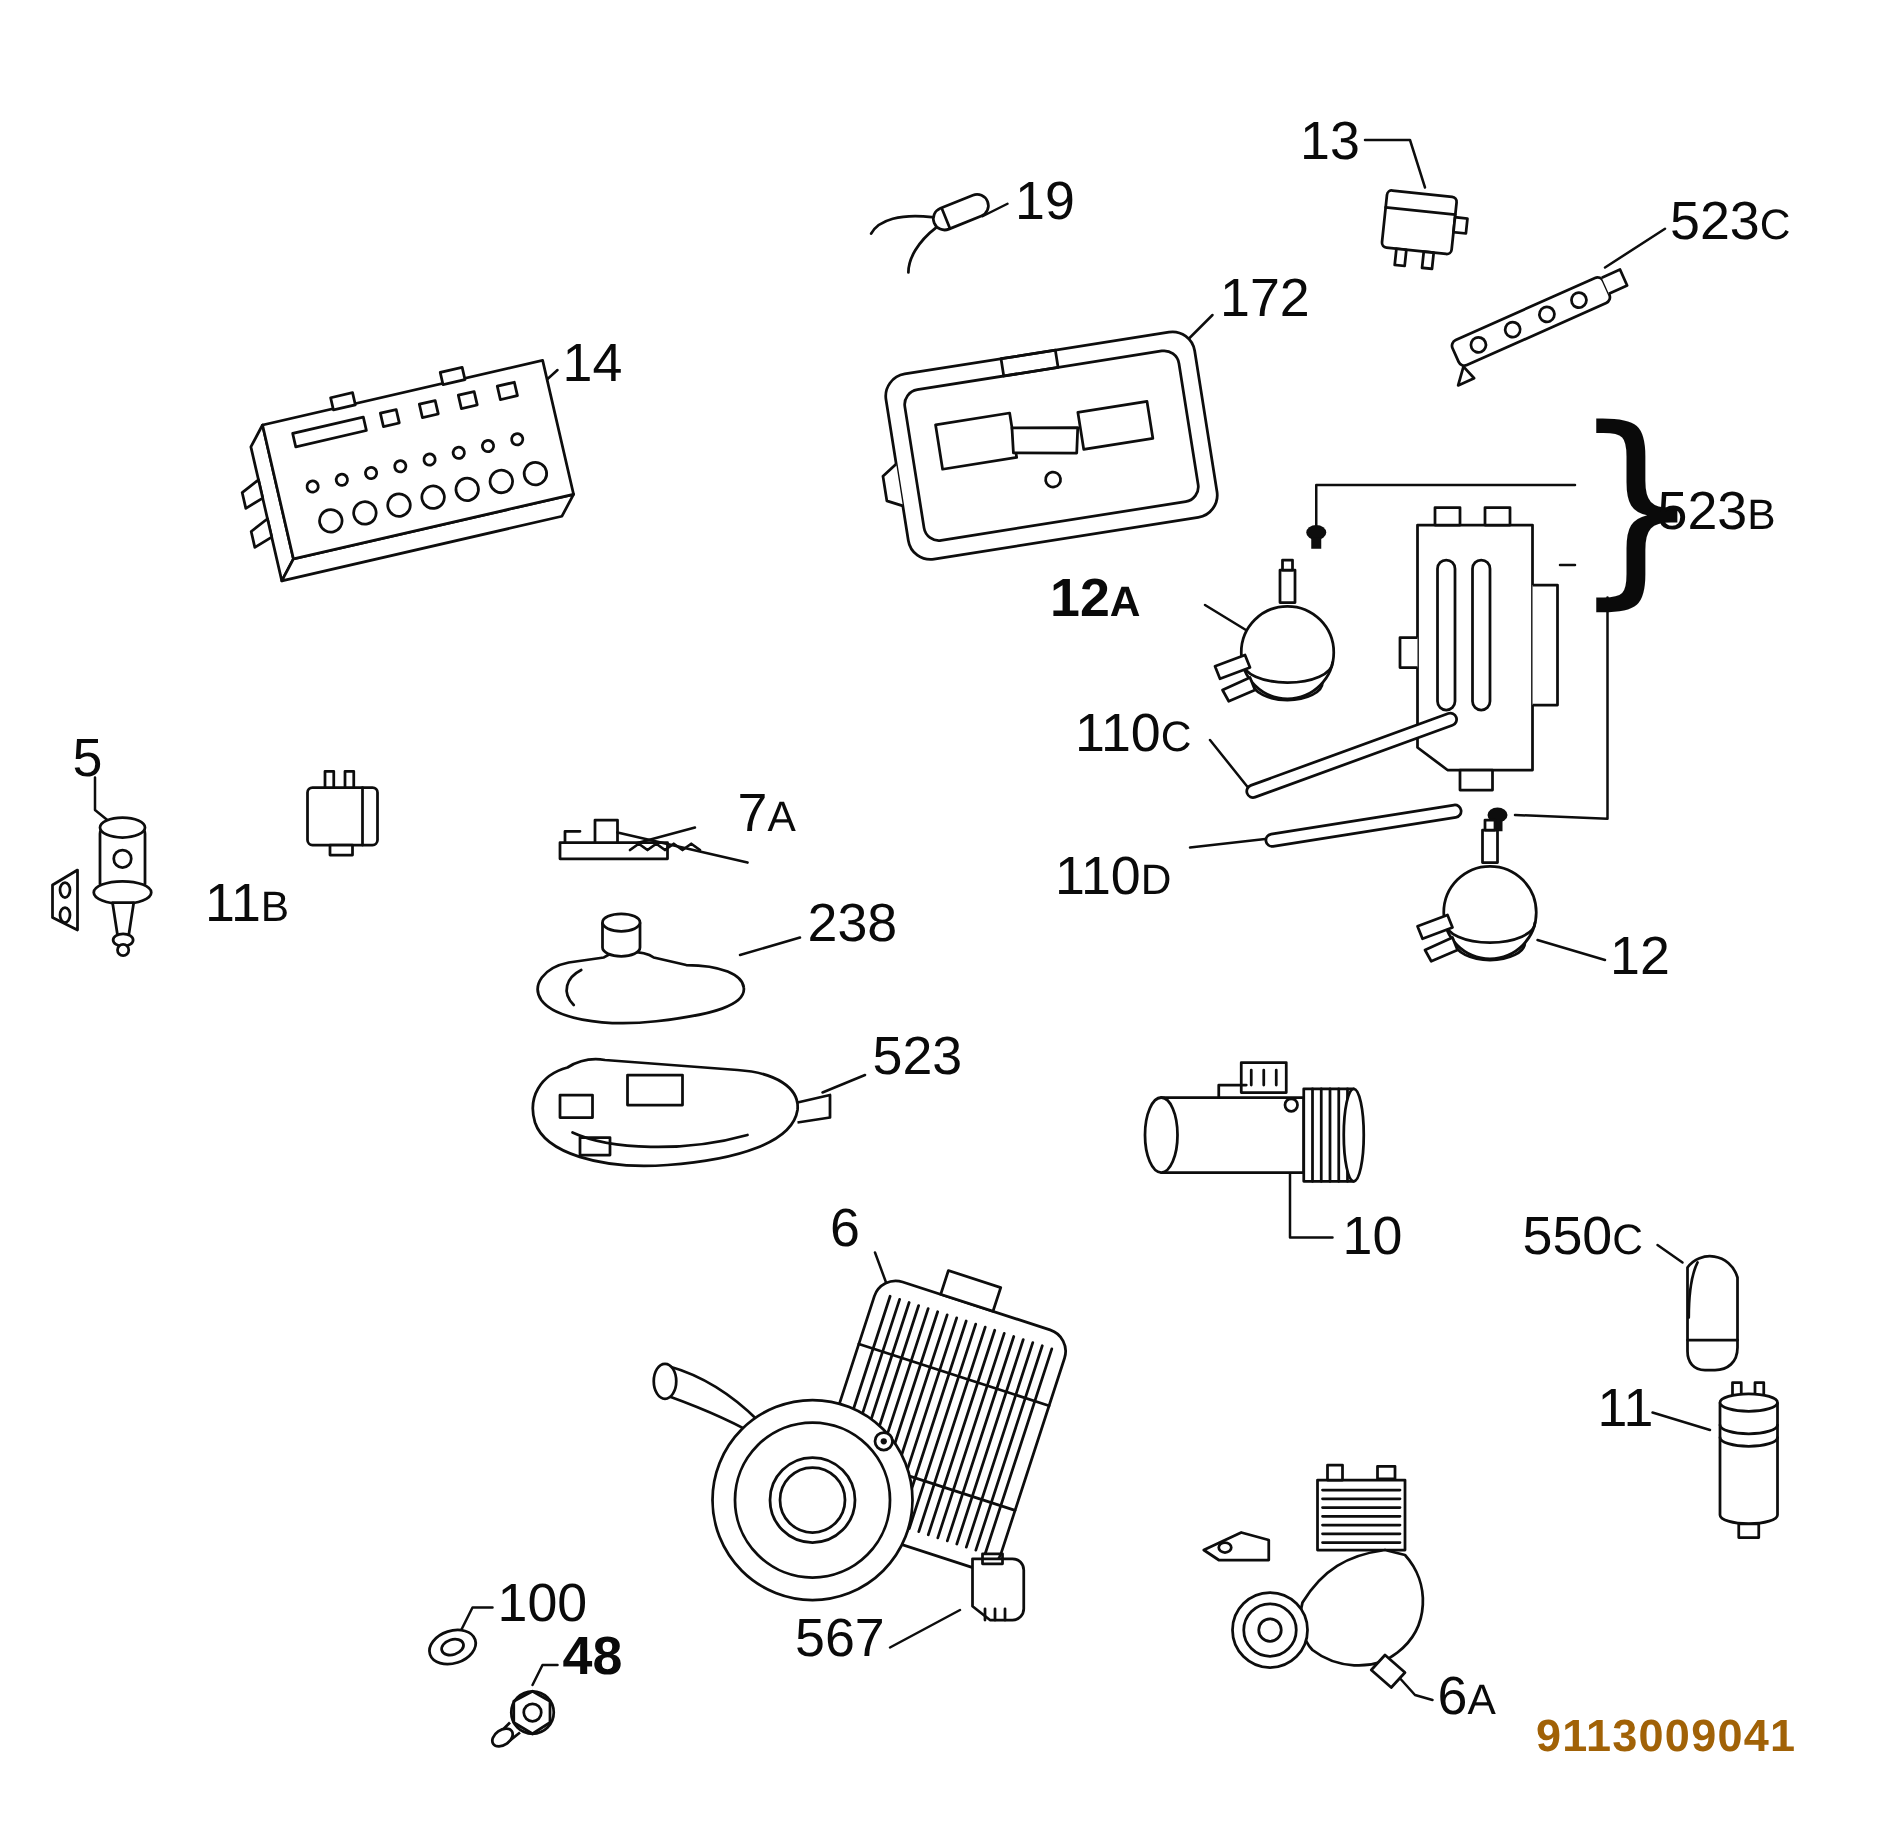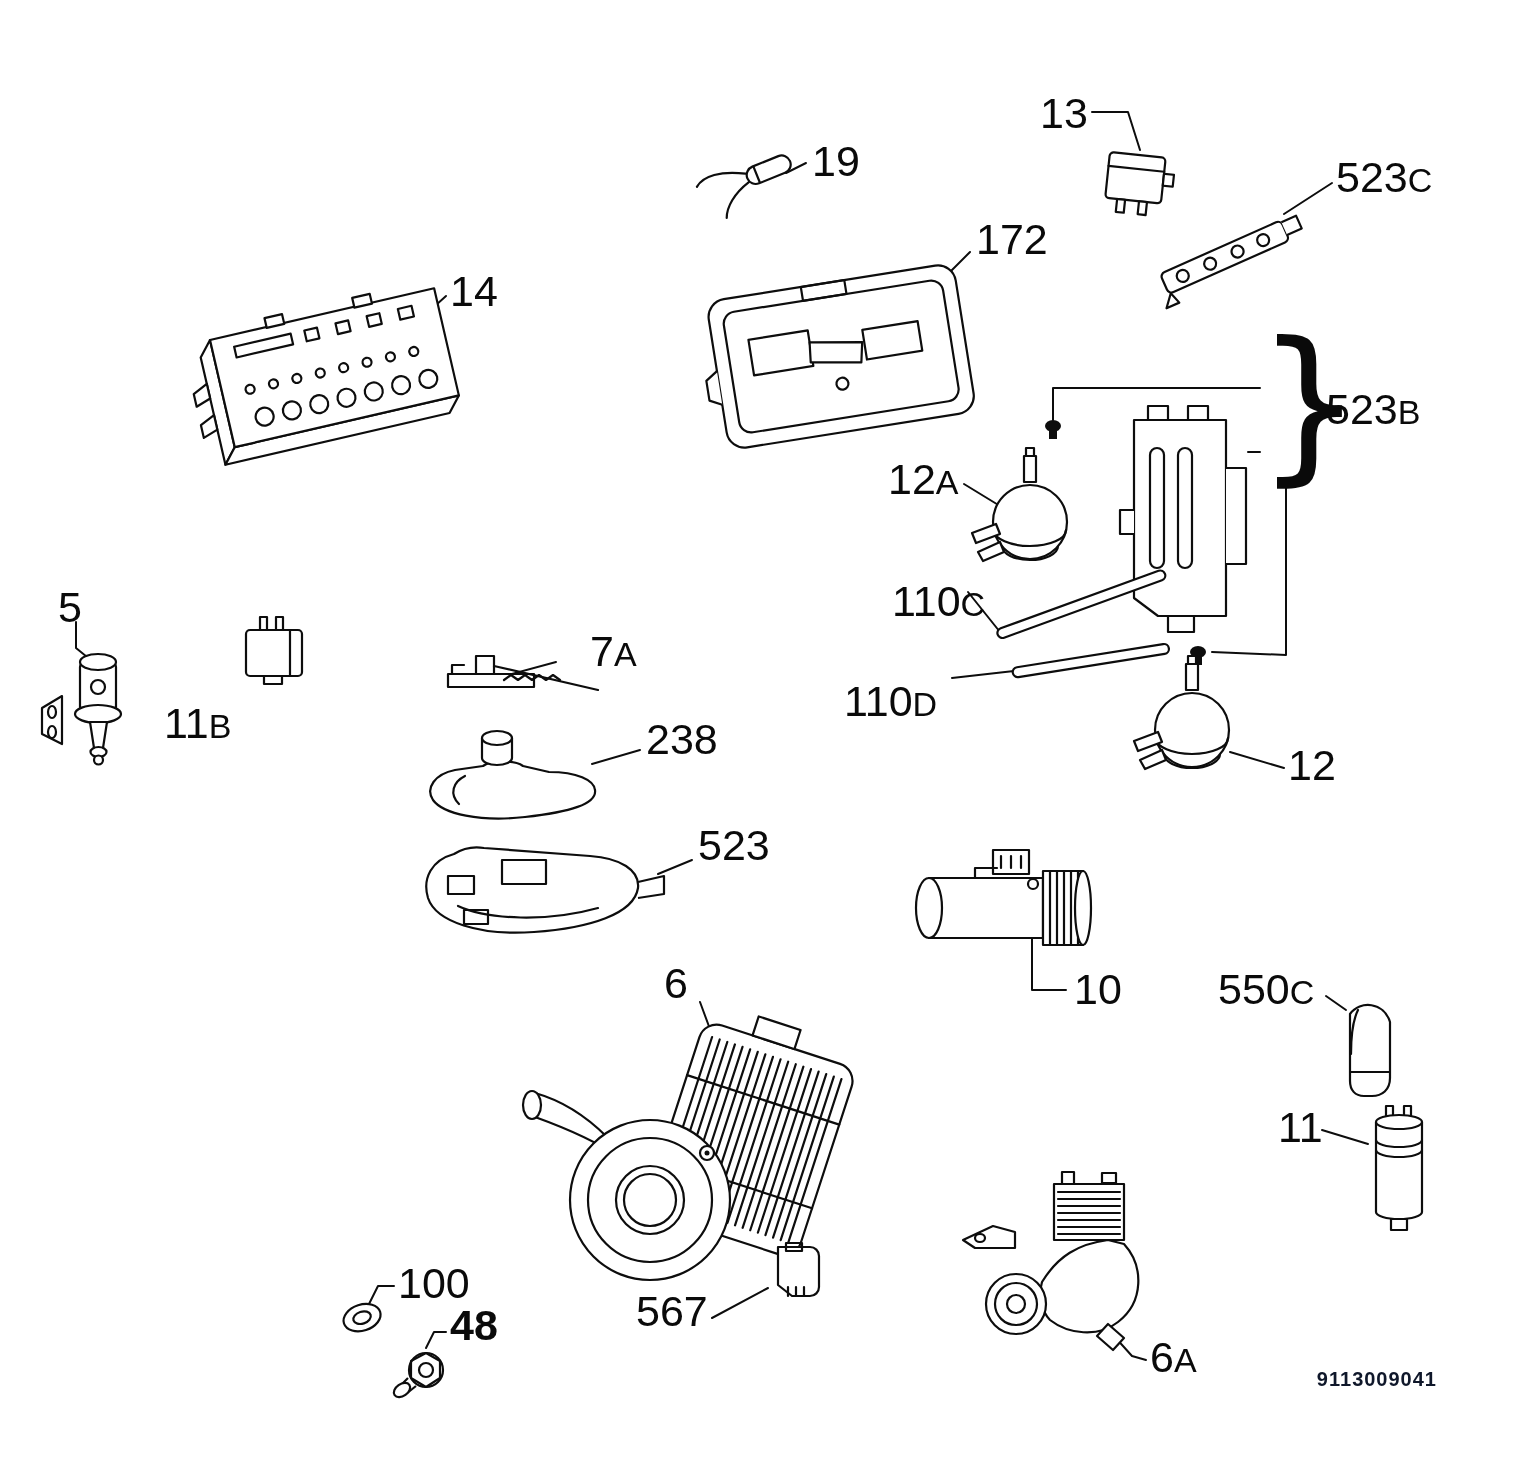--- a/index.html
+++ b/index.html
@@ -14,22 +14,22 @@
   .ld { stroke:#0d0d0d; stroke-width:2; fill:none; stroke-linecap:round; stroke-linejoin:round; }
   .part-label {
     position:absolute; font-size:43px; line-height:1; color:#0a0a0a; white-space:nowrap;
   }
   .part-label .suf { font-size:34px; }
   .brace {
     position:absolute; font-size:168px; line-height:1; color:#0a0a0a;
     font-family:"DejaVu Sans", sans-serif;
   }
   .doc-number {
-    position:absolute; right:84px; top:1368px; font-size:20px; font-weight:bold;
-    letter-spacing:1px; color:#0f172a;text-align:right;
+    position:absolute; right:84px; top:1368px; font-size:36px; font-weight:bold;
+    letter-spacing:1px; color:#a16207;text-align:right;
   }
 </style>
 </head>
 <body>
 
 <div class="canvas">
 
   <svg class="art" width="1521" height="1467" viewBox="0 0 1521 1467">
 
     <g>
@@ -298,22 +298,22 @@
   </svg>
 
   <div class="brace" style="left:1256px; top:320px;">}</div>
 
   <div class="part-label" style="left:450px; top:270px;"><span>14</span><span class="suf"></span></div>
   <div class="part-label" style="left:812px; top:140px;"><span>19</span><span class="suf"></span></div>
   <div class="part-label" style="left:1040px; top:92px;"><span>13</span><span class="suf"></span></div>
   <div class="part-label" style="left:1336px; top:156px;"><span>523</span><span class="suf">C</span></div>
   <div class="part-label" style="left:976px; top:218px;"><span>172</span><span class="suf"></span></div>
   <div class="part-label" style="left:1326px; top:388px;"><span>523</span><span class="suf">B</span></div>
-  <div class="part-label" style="left:888px; top:458px;"><span>12</span><span class="suf">A</span></div>
-  <div class="part-label" style="left:860px; top:580px;margin-left:32px;"><span>110</span><span class="suf">C</span></div>
+  <div class="part-label" style="left:840px; top:458px;font-weight:bold;"><span>12</span><span class="suf">A</span></div>
+  <div class="part-label" style="left:860px; top:566px;"><span>110</span><span class="suf">C</span></div>
   <div class="part-label" style="left:844px; top:652px;margin-top:28px;"><span>110</span><span class="suf">D</span></div>
   <div class="part-label" style="left:58px; top:586px;"><span>5</span><span class="suf"></span></div>
   <div class="part-label" style="left:164px; top:702px;"><span>11</span><span class="suf">B</span></div>
   <div class="part-label" style="left:562px; top:630px;margin-left:28px;"><span>7</span><span class="suf">A</span></div>
   <div class="part-label" style="left:646px; top:718px;"><span>238</span><span class="suf"></span></div>
   <div class="part-label" style="left:698px; top:824px;"><span>523</span><span class="suf"></span></div>
   <div class="part-label" style="left:1288px; top:744px;"><span>12</span><span class="suf"></span></div>
   <div class="part-label" style="left:1074px; top:968px;"><span>10</span><span class="suf"></span></div>
   <div class="part-label" style="left:1218px; top:968px;"><span>550</span><span class="suf">C</span></div>
   <div class="part-label" style="left:1278px; top:1106px;"><span>11</span><span class="suf"></span></div>

